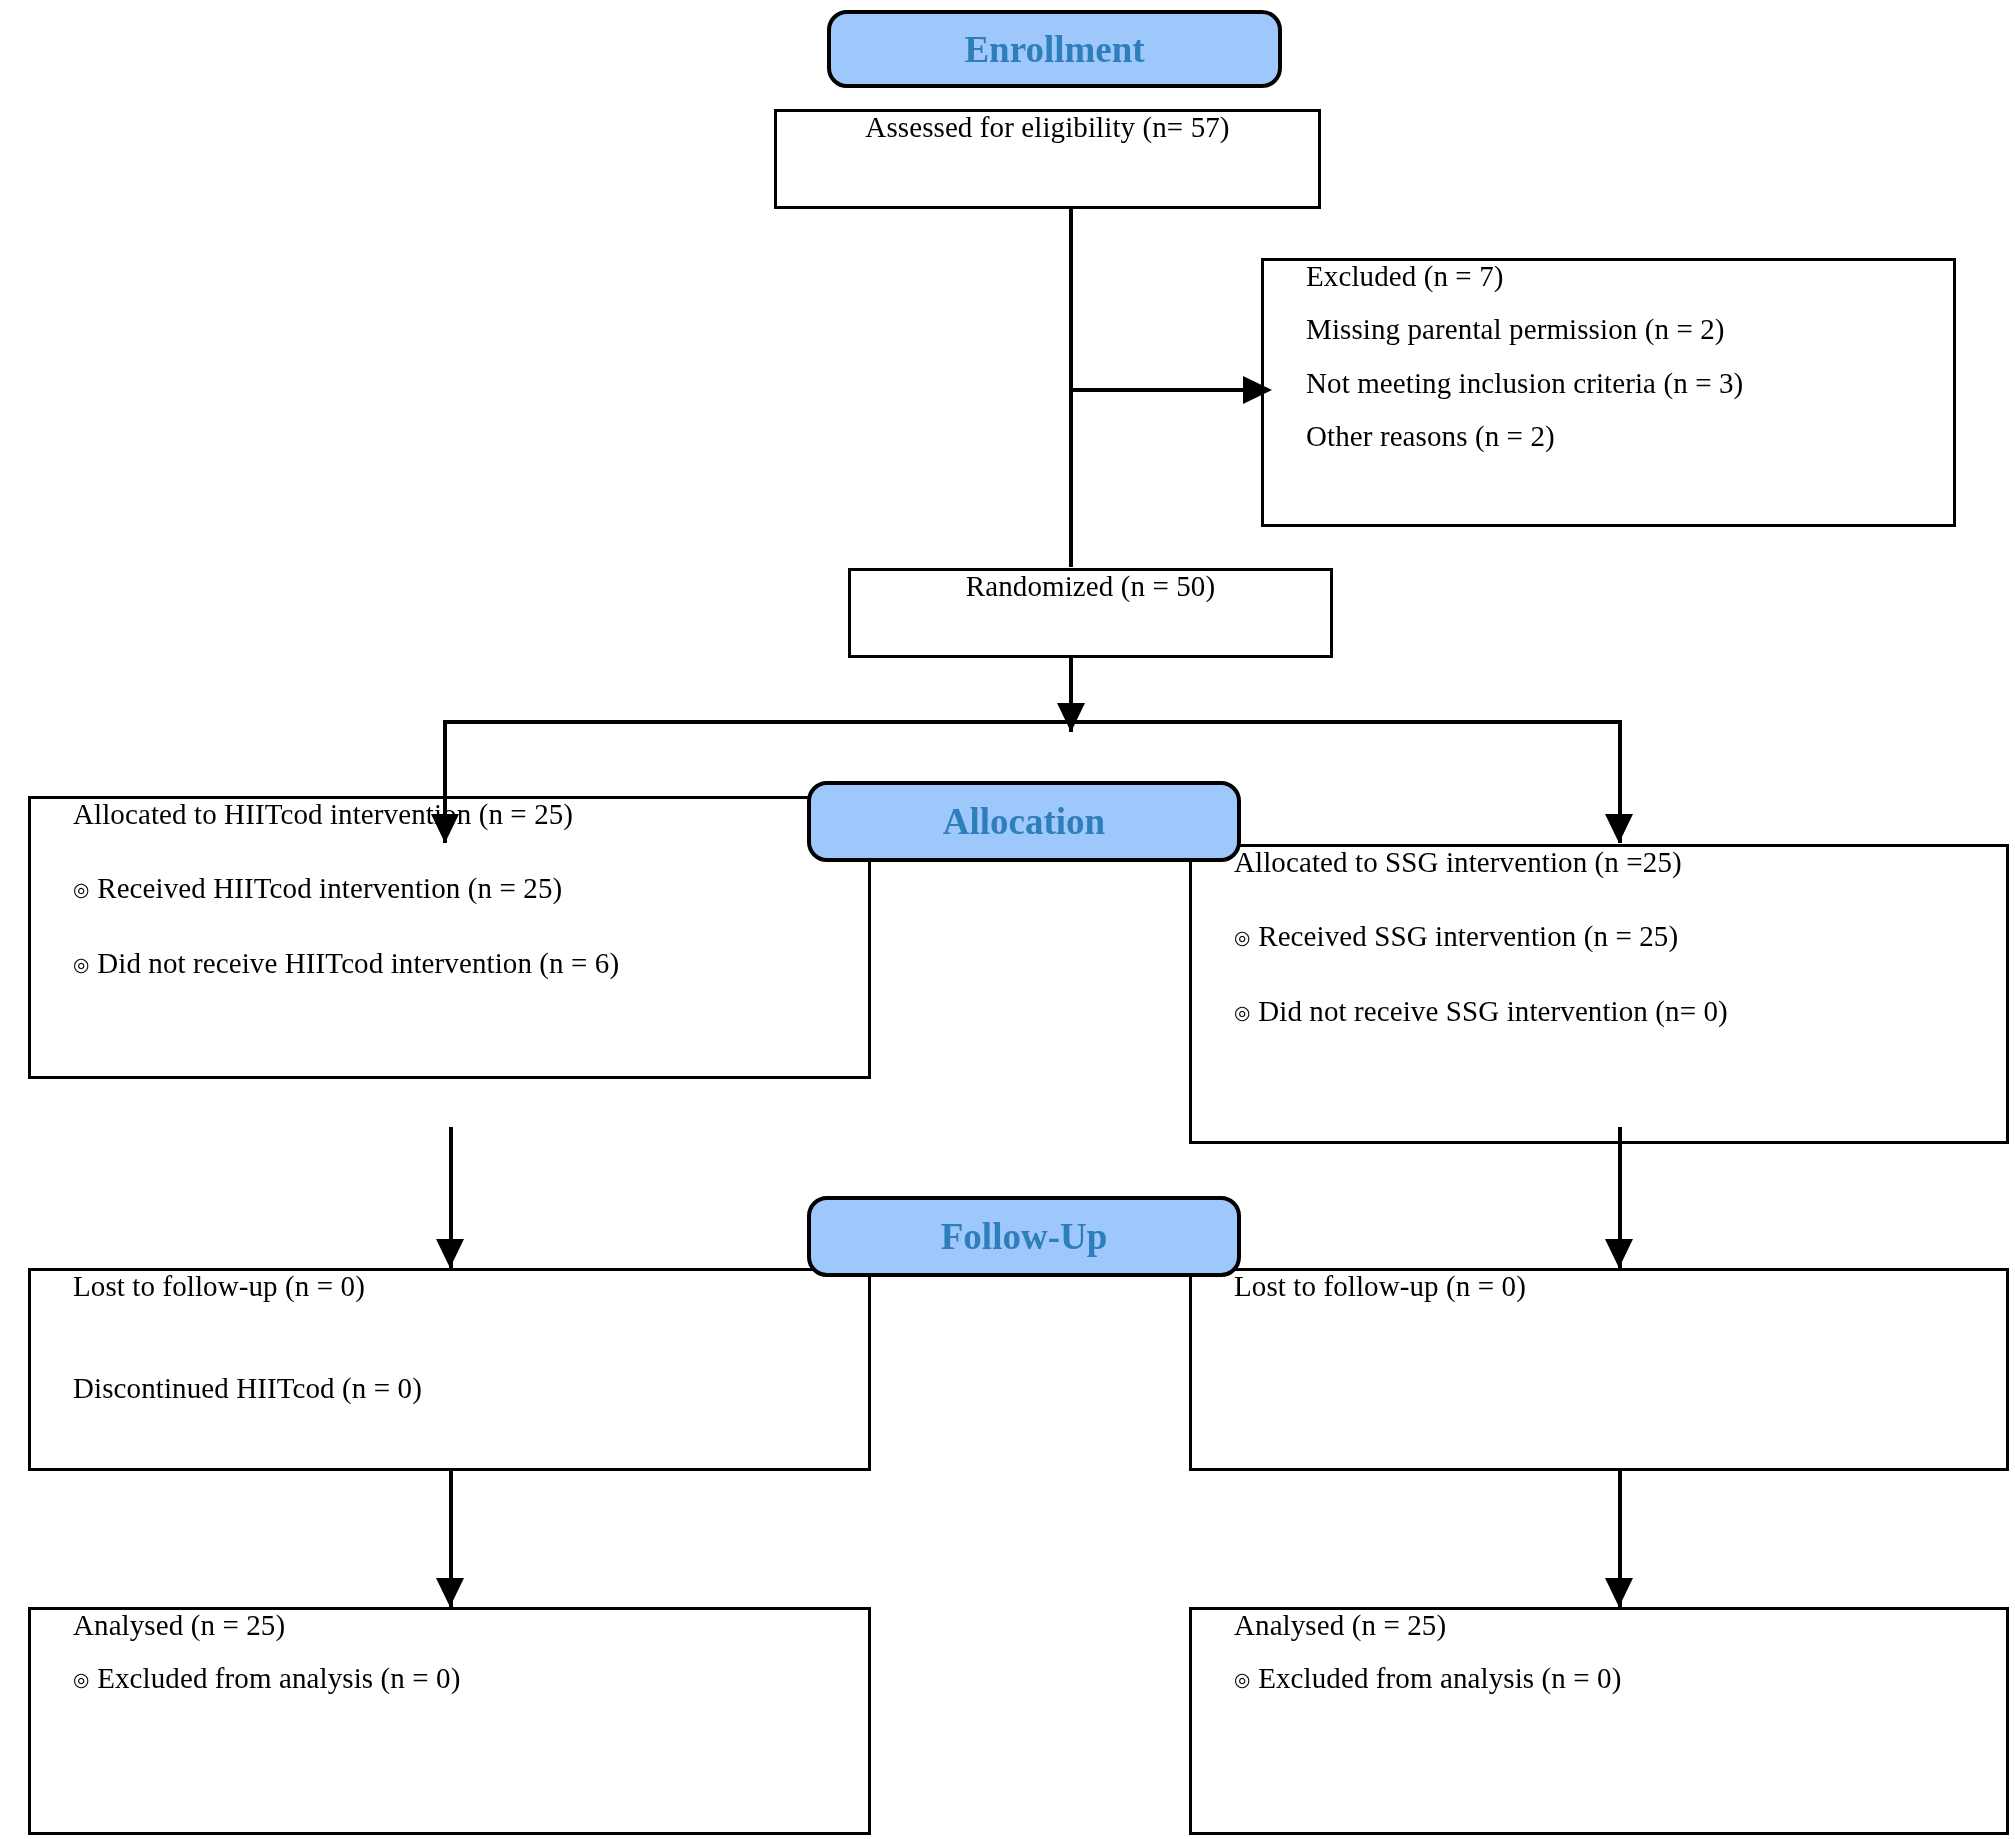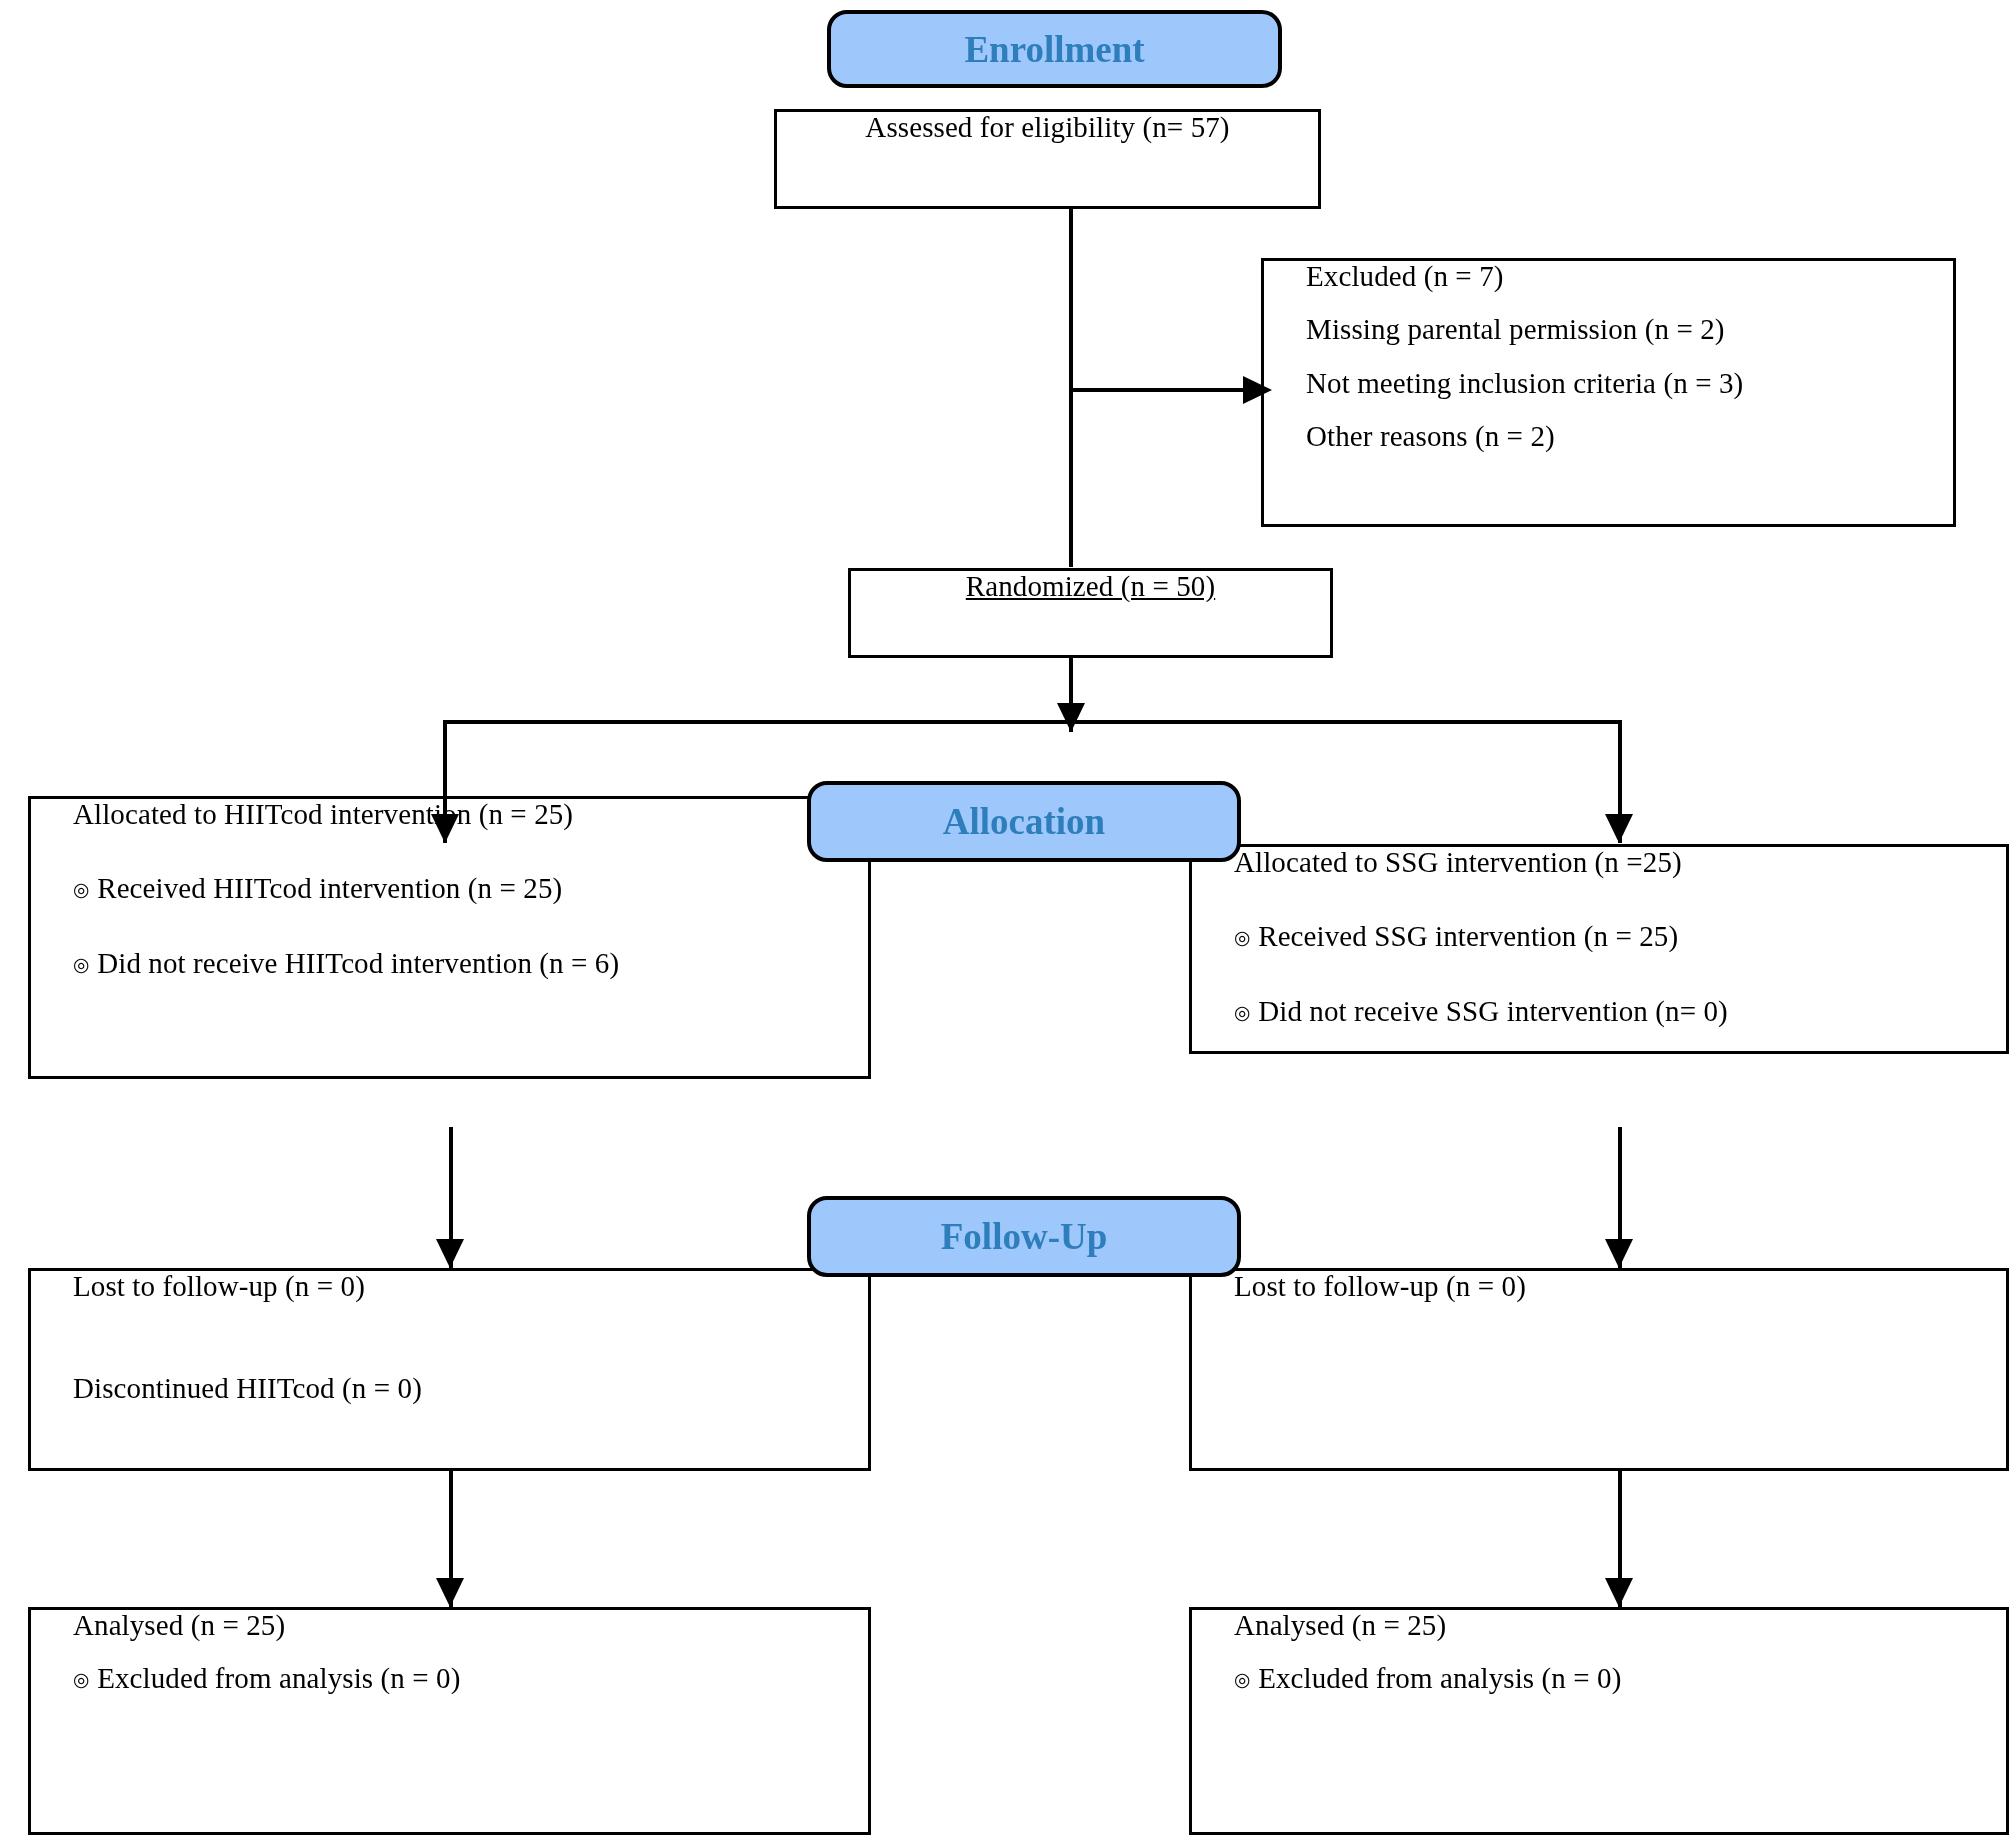--- a/index.html
+++ b/index.html
@@ -129,21 +129,21 @@
   <div class="box left-pad" style="left:1261px; top:258px; width:695px; height:269px;">
     <div class="line">Excluded (n = 7)</div>
     <div class="gap-sm"></div>
     <div class="line">Missing parental permission (n = 2)</div>
     <div class="gap-sm"></div>
     <div class="line">Not meeting inclusion criteria (n = 3)</div>
     <div class="gap-sm"></div>
     <div class="line"> Other reasons (n = 2)</div>
   </div>
 
-  <div class="box center" style="left:848px; top:568px; width:485px; height:90px;text-decoration:underline;">
+  <div class="box center" style="left:848px; top:568px; width:485px; height:90px;">
     <div class="line">Randomized (n = 50)</div>
   </div>
 
   <div class="vline" style="left:1069px; top:657px; height:75px;"></div>
   <div class="arrow-down" style="left:1057px; top:703px;"></div>
 
   <div class="hline" style="left:443px; top:720px; width:1178px;"></div>
 
   <div class="vline" style="left:443px; top:720px; height:123px;"></div>
   <div class="arrow-down" style="left:431px; top:814px;"></div>
@@ -162,21 +162,21 @@
       <span class="bullet-glyph">◎</span>
       <span>Received HIITcod intervention (n = 25)</span>
     </div>
     <div class="gap-md"></div>
     <div class="line bullet-line">
       <span class="bullet-glyph">◎</span>
       <span>Did not receive HIITcod intervention (n = 6)</span>
     </div>
   </div>
 
-  <div class="box left-pad" style="left:1189px; top:844px; width:820px; height:210px;">
+  <div class="box left-pad" style="left:1189px; top:844px; width:820px; height:300px;">
     <div class="line">Allocated to SSG intervention (n =25)</div>
     <div class="gap-md"></div>
     <div class="line bullet-line">
       <span class="bullet-glyph">◎</span>
       <span>Received SSG intervention (n = 25)</span>
     </div>
     <div class="gap-md"></div>
     <div class="line bullet-line">
       <span class="bullet-glyph">◎</span>
       <span>Did not receive SSG intervention (n= 0)</span>

